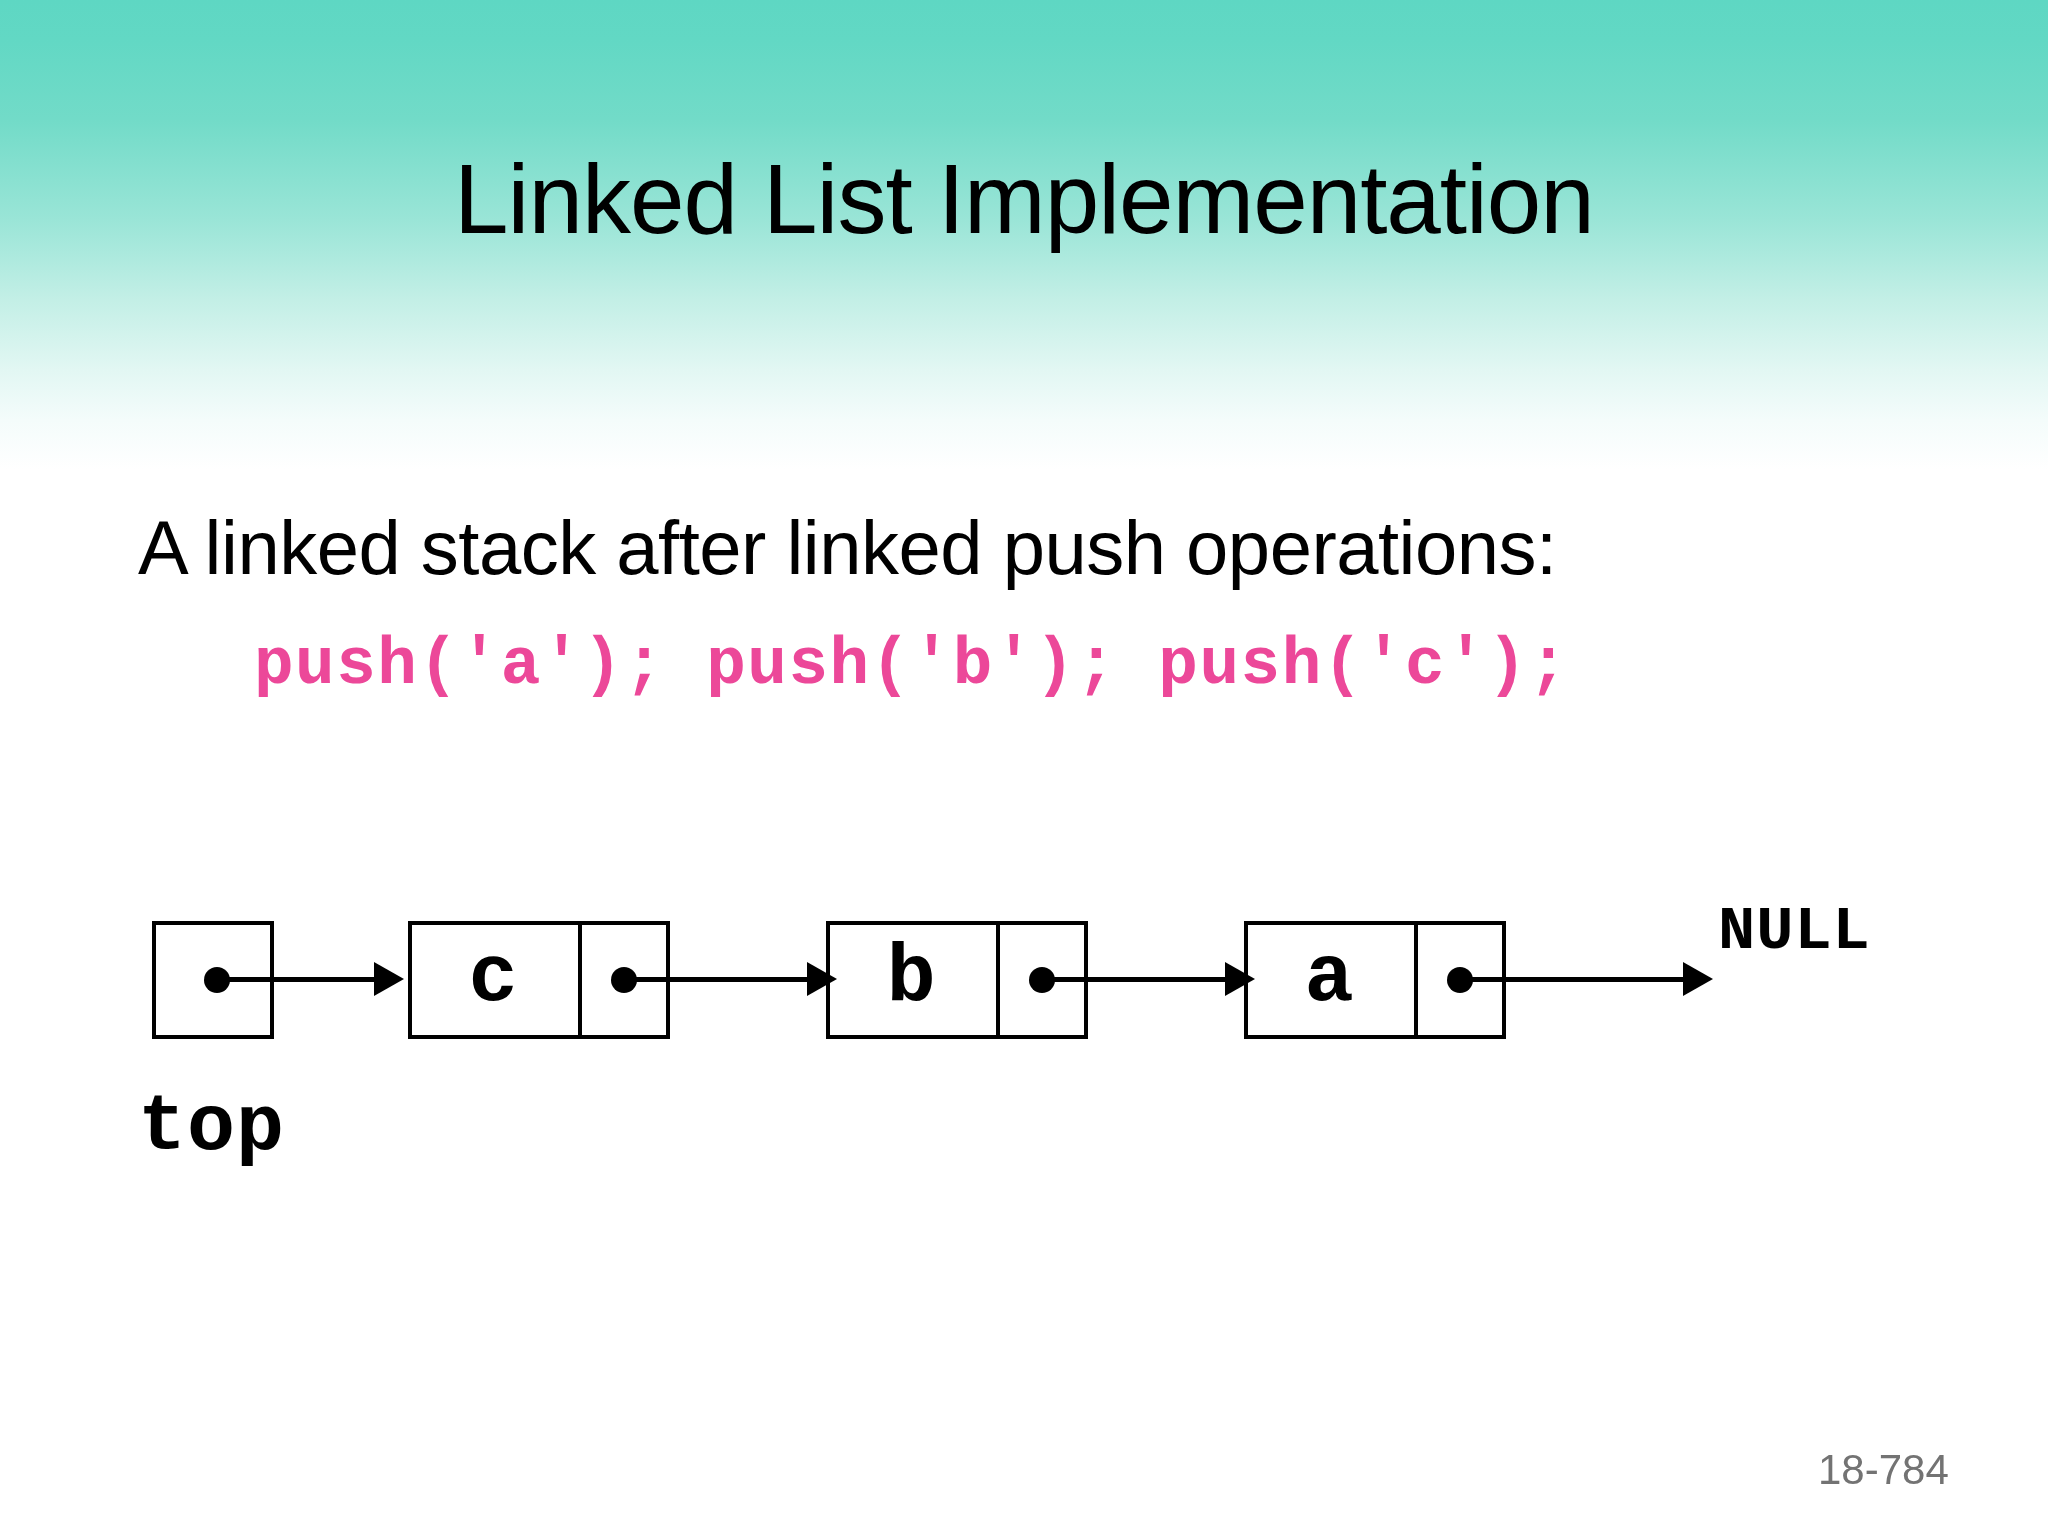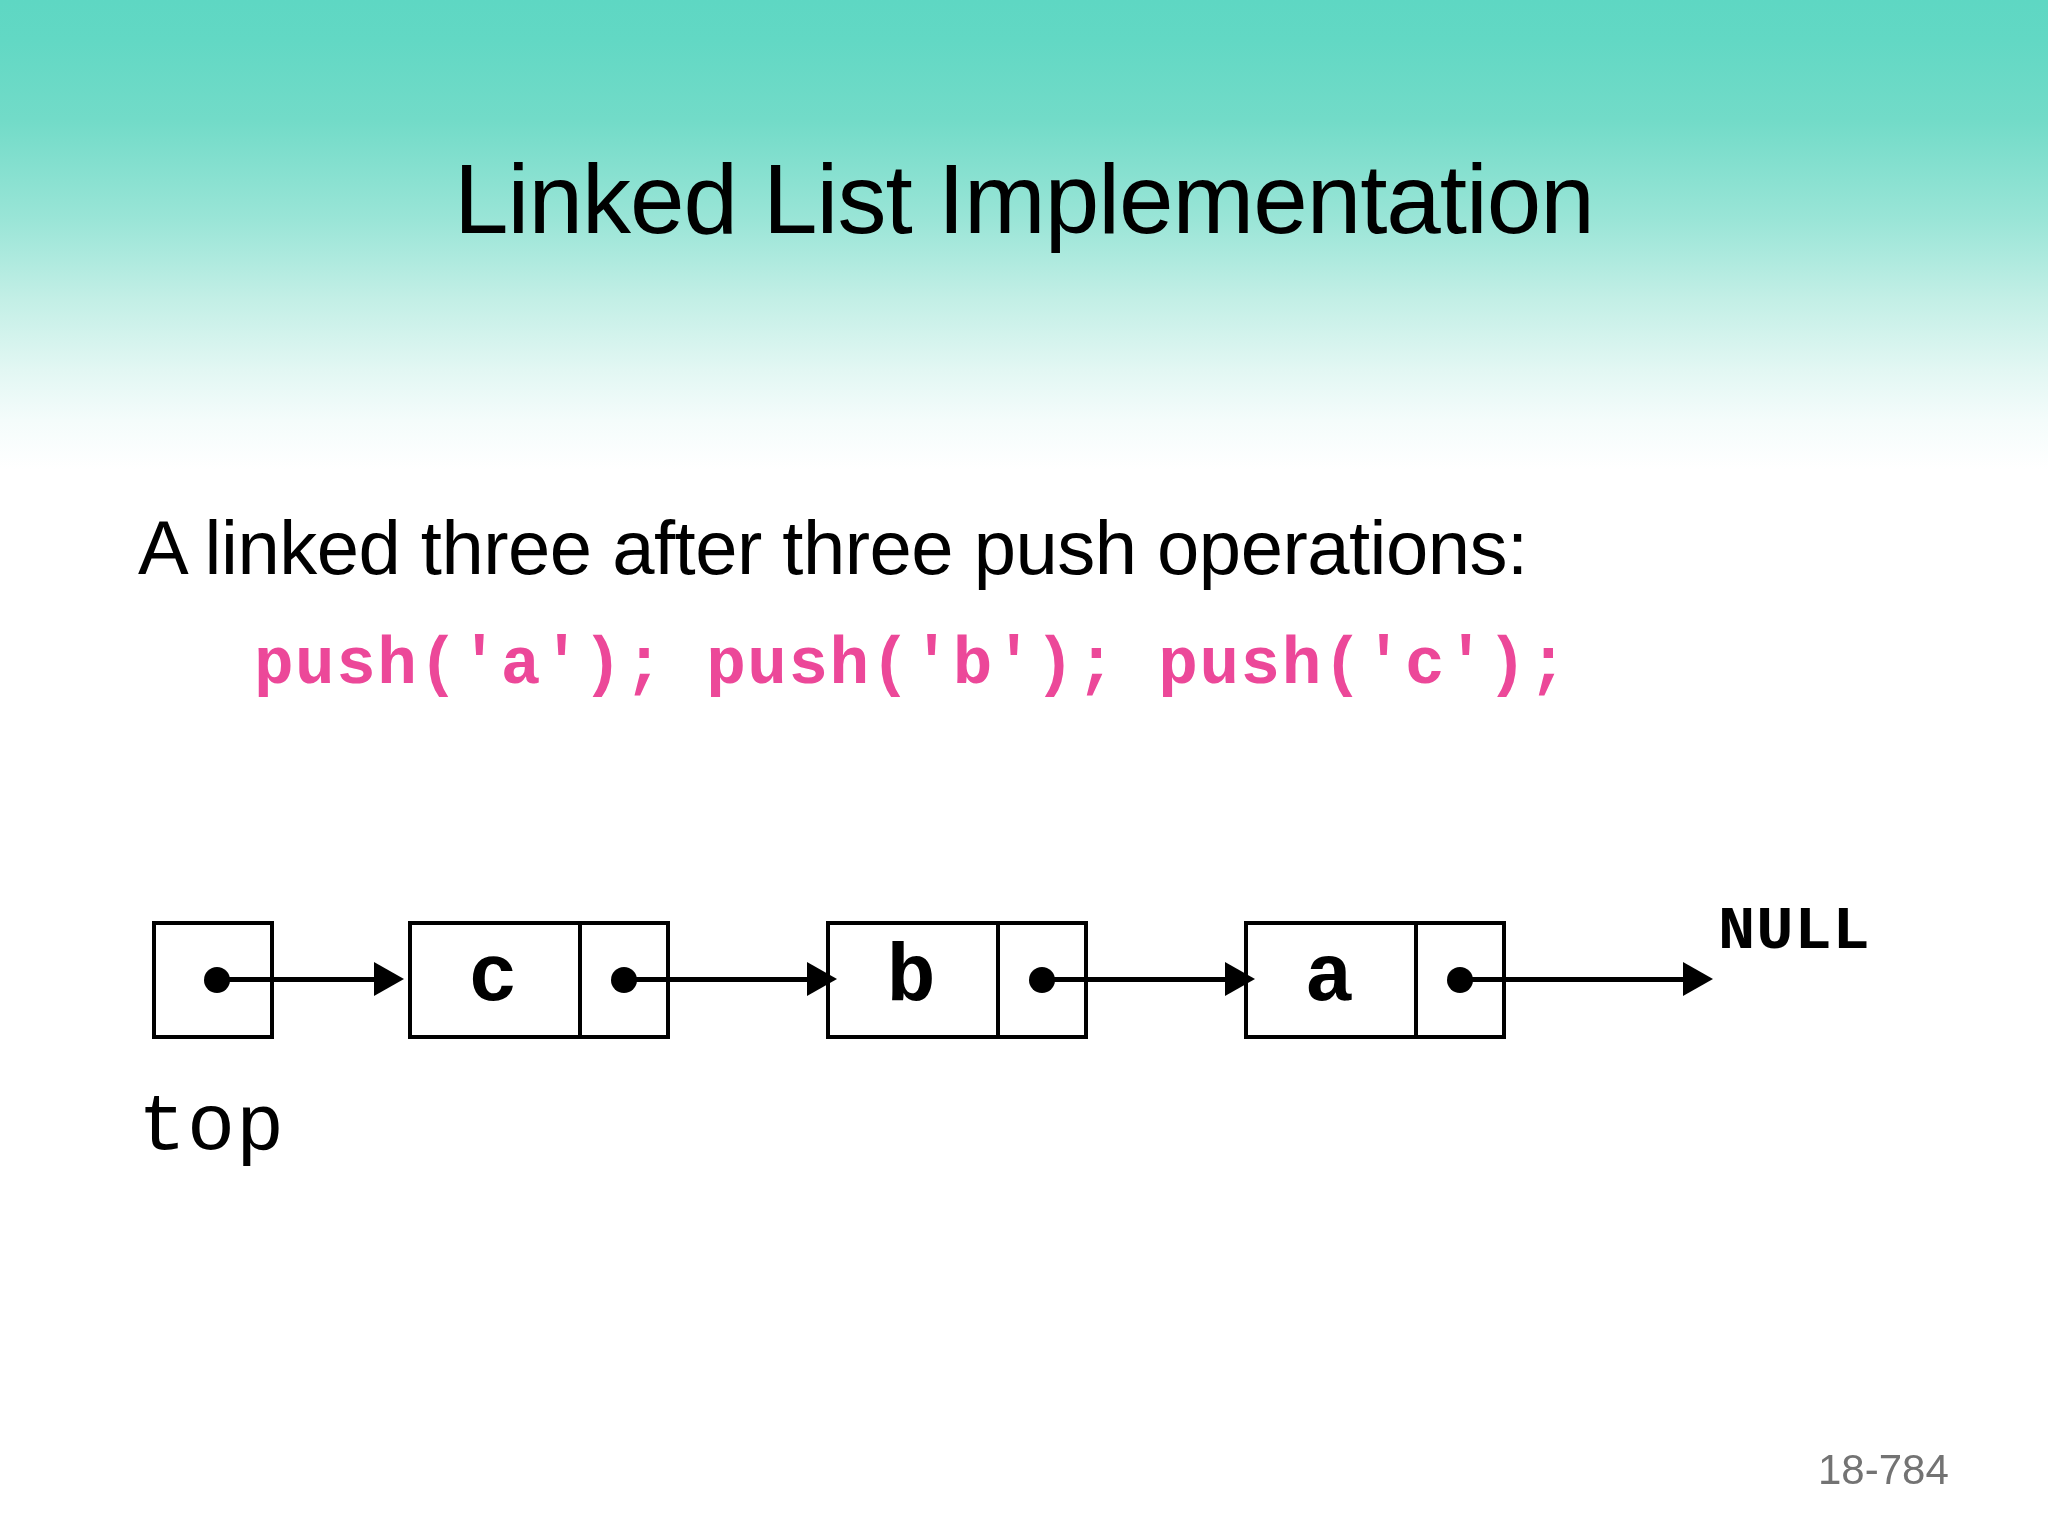--- a/index.html
+++ b/index.html
@@ -119,21 +119,21 @@
     color: #000000;
     text-align: center;
     line-height: 1;
   }
   #top-label {
     position: absolute;
     left: 138px;
     top: 1082px;
     font-family: "Liberation Mono", "DejaVu Sans Mono", monospace;
     font-size: 80px;
-    font-weight: 400;
+    font-weight: 700;
     color: #000000;
     letter-spacing: 1px;
     white-space: nowrap;
   }
   #null-label {
     position: absolute;
     left: 1718px;
     top: 896px;
     font-family: "Liberation Mono", "DejaVu Sans Mono", monospace;
     font-size: 62px;
@@ -156,21 +156,21 @@
 </style>
 </head>
 <body>
 
 <div id="slide">
 
   <div id="gradient-band"></div>
 
   <div id="page-title">Linked List Implementation</div>
 
-  <div id="body-line">A linked three after three push operations:</div>
+  <div id="body-line">A linked stack after linked push operations:</div>
 
   <div id="code-line">push('a'); push('b'); push('c');</div>
 
   <div id="diagram">
 
     <div class="box" style="left:152px; top:921px; width:122px; height:118px;"></div>
     <div class="dot" style="left:204px; top:967px;"></div>
     <div class="arrow-line" style="left:222px; top:977px; width:152px;"></div>
     <div class="arrow-head" style="left:374px; top:962px;"></div>
 

